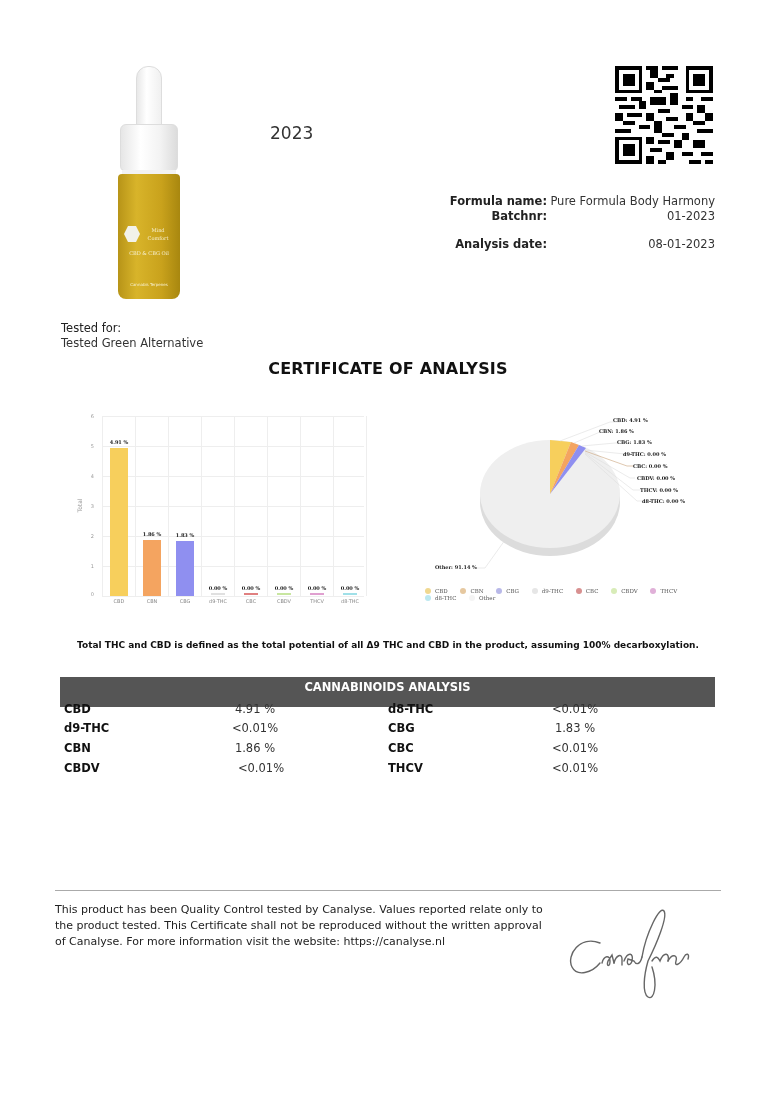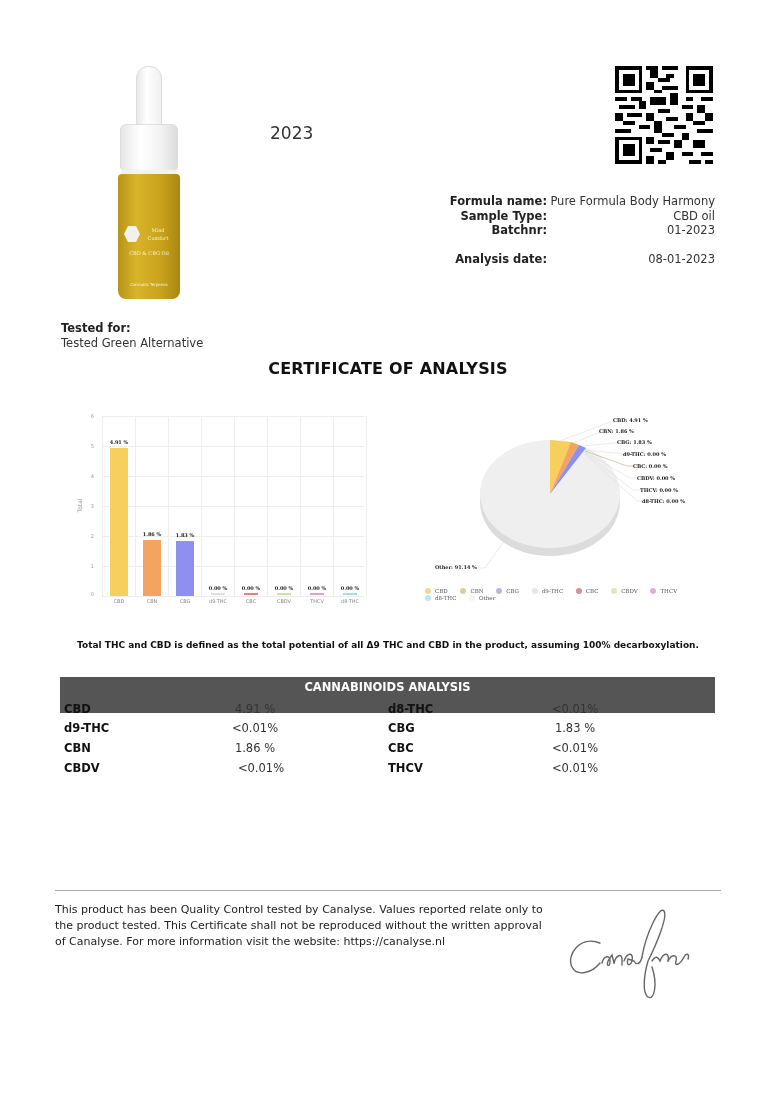--- a/index.html
+++ b/index.html
@@ -23,21 +23,21 @@
   
   .qr { left: 615px; top: 66px; width: 98px; height: 98px; }
 
   
   .info { left: 445px; top: 194px; width: 270px; font-size: 11.5px; line-height: 14.5px; }
   .info .row { display: flex; justify-content: space-between; }
   .info .k { width: 102px; text-align: right; font-weight: bold; color: #222; }
   .info .v { text-align: center; color: #333; }
   .info .gap { height: 14px; }
 
-  .tested-label { left: 61px; top: 321px; font-size: 11.5px; font-weight: bold; }
+  .tested-label { left: 61px; top: 321px; font-size: 11.5px; font-weight: normal; }
   .tested-value { left: 61px; top: 336px; font-size: 11.5px; color: #333; }
 
   .title { left: 0; width: 776px; top: 359px; text-align: center; font-size: 16px; font-weight: bold; color: #111; letter-spacing: 0.2px; padding-left: 0; }
   .title span { position: relative; left: 0; }
 
   
   .bar-chart { left: 70px; top: 410px; width: 300px; height: 200px; }
   .grid-v { position:absolute; top: 6px; height: 180px; width: 1px; background: #eeeeee; }
   .grid-h { position:absolute; left: 32px; width: 262px; height: 1px; background: #eeeeee; }
   .ytick { position:absolute; left: 16px; width: 8px; font-size: 5px; color: #999; text-align: right; }
@@ -50,21 +50,21 @@
   
   .pie-wrap { left: 415px; top: 410px; width: 300px; height: 200px; }
   .pie-label { position:absolute; font-size: 5px; font-weight: bold; font-family: "DejaVu Serif", serif; color: #222; white-space: nowrap; }
   .legend { position:absolute; left: 10px; top: 178px; width: 290px; font-size: 5.5px; color: #555; font-family: "DejaVu Serif", serif; }
   .legend .li { display: inline-flex; align-items: center; margin-right: 11px; margin-bottom: 1px; }
   .legend .dot { width: 6px; height: 6px; border-radius: 50%; margin-right: 4px; display:inline-block; }
 
   .note { left: 0; width: 776px; top: 640px; text-align: center; font-size: 9px; font-weight: bold; color: #111; }
 
   
-  .table-head { left: 60px; top: 677px; width: 655px; height: 36px; background: #555555; color: #fff; font-size: 11.5px; font-weight: bold; text-align: center; line-height: 20px; }
+  .table-head { left: 60px; top: 677px; width: 655px; height: 30px; background: #555555; color: #fff; font-size: 11.5px; font-weight: bold; text-align: center; line-height: 20px; }
   .trow { position:absolute; left: 64px; width: 650px; height: 19px; font-size: 11.5px; }
   .trow .c1 { position:absolute; left: 0; font-weight: bold; color: #111; }
   .trow .c2 { position:absolute; left: 166px; width: 50px; text-align: center; color: #333; }
   .trow .c3 { position:absolute; left: 324px; font-weight: bold; color: #111; }
   .trow .c4 { position:absolute; left: 486px; width: 50px; text-align: center; color: #333; }
 
   .hr { left: 55px; top: 890px; width: 666px; height: 1px; background: #aaaaaa; }
   .footer { left: 55px; top: 902px; width: 500px; font-size: 11px; line-height: 16px; color: #222; }
   .signature { left: 560px; top: 905px; width: 140px; height: 95px; }
 </style>
@@ -145,24 +145,20 @@
       <rect x="23" y="24" width="2" height="1"></rect>
   </g>
 </svg>
 
 <div class="abs info">
   <div class="row">
       <span class="k">Formula name:</span>
       <span class="v">Pure Formula Body Harmony</span>
     </div>
   <div class="row">
-      <span class="k">Sample Type:</span>
-      <span class="v">CBD oil</span>
-    </div>
-  <div class="row">
       <span class="k">Batchnr:</span>
       <span class="v">01-2023</span>
     </div>
   <div class="gap"></div>
   <div class="row">
       <span class="k">Analysis date:</span>
       <span class="v">08-01-2023</span>
     </div>
 </div>
 

